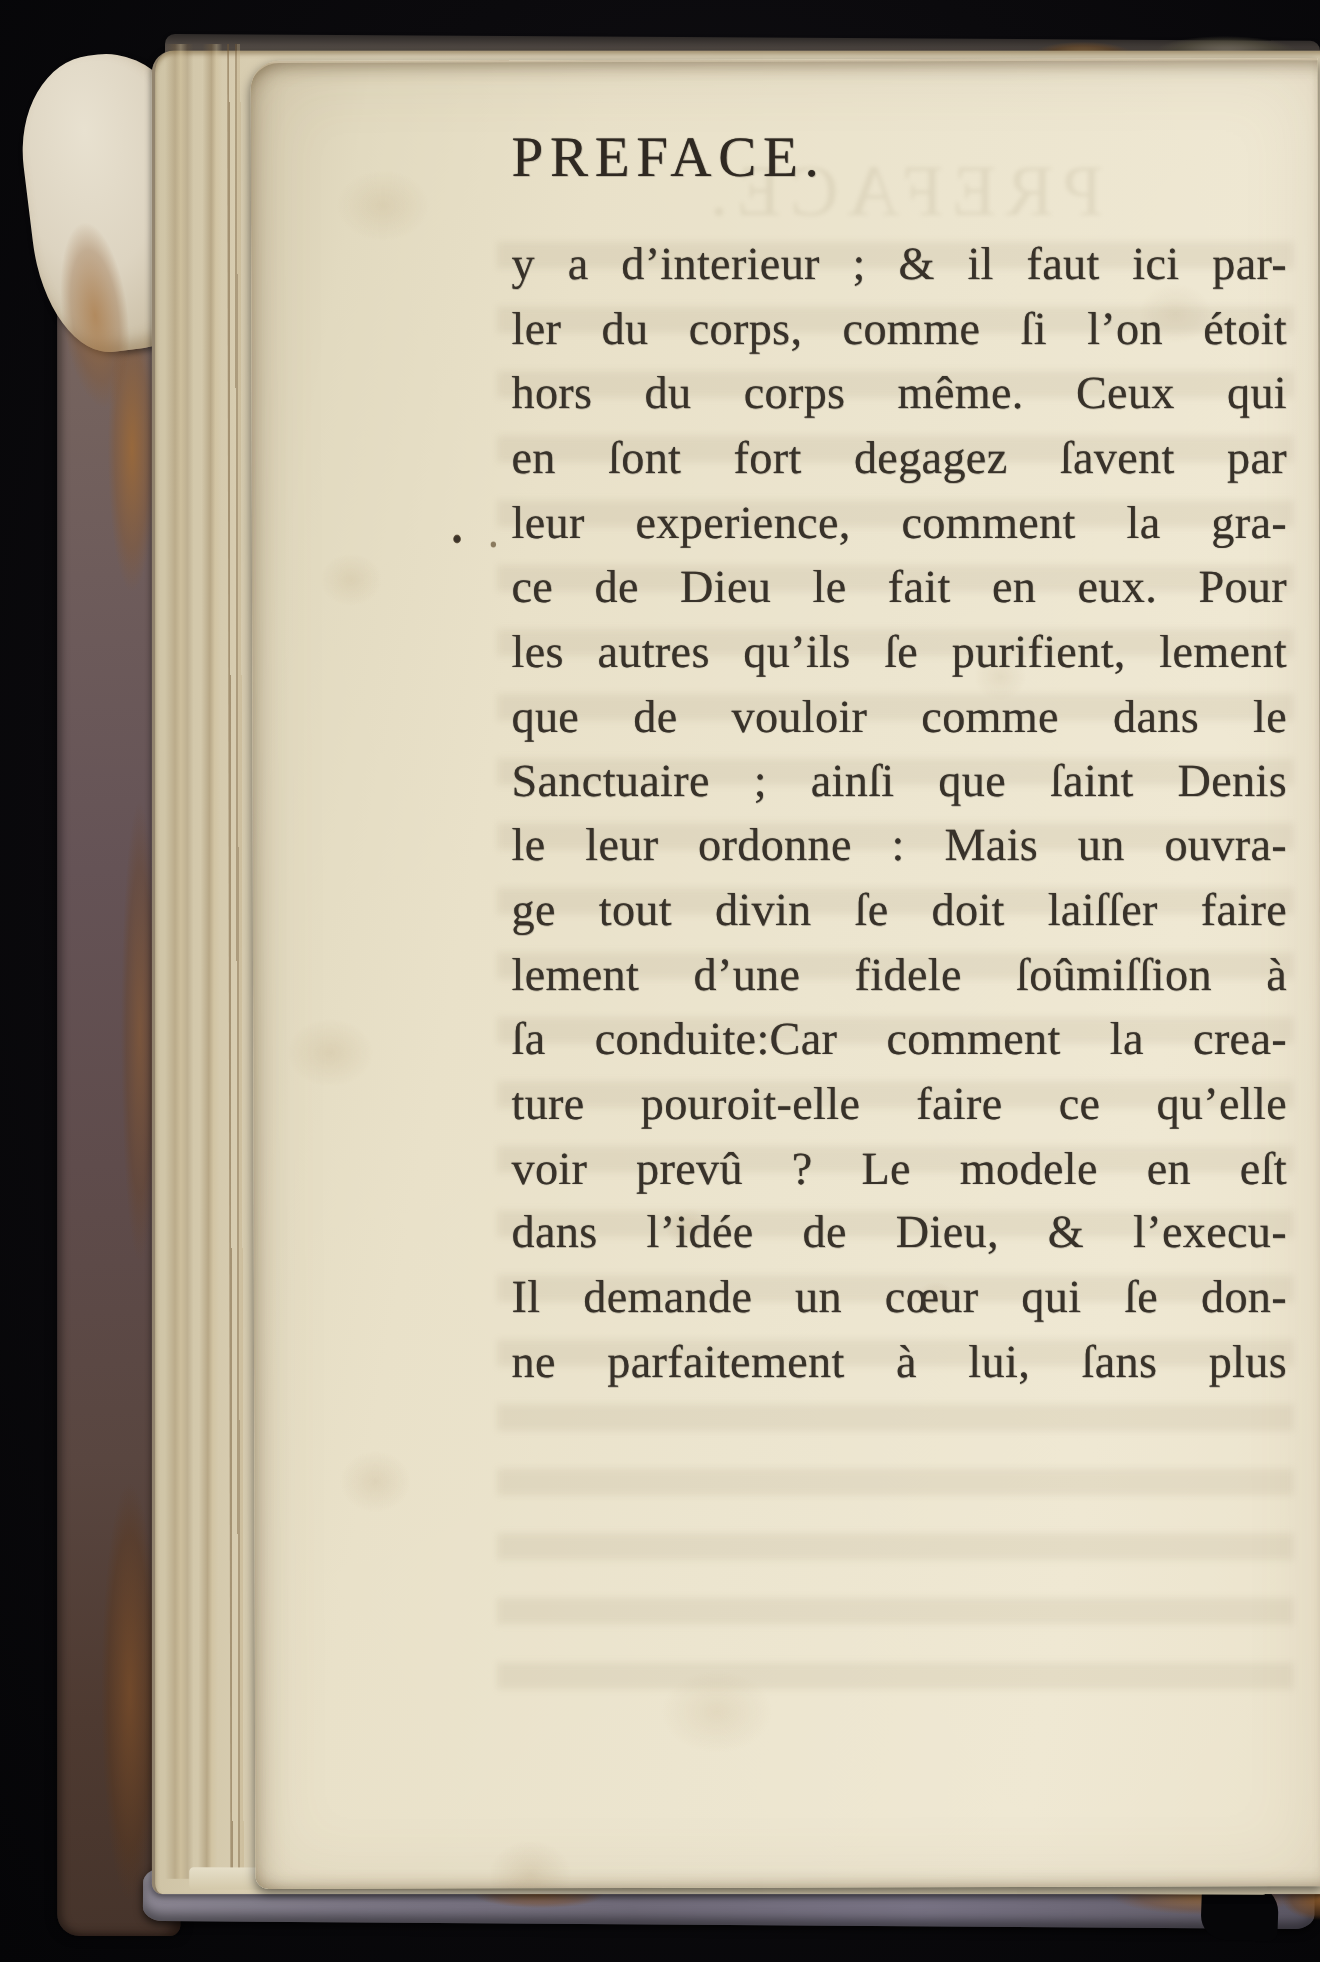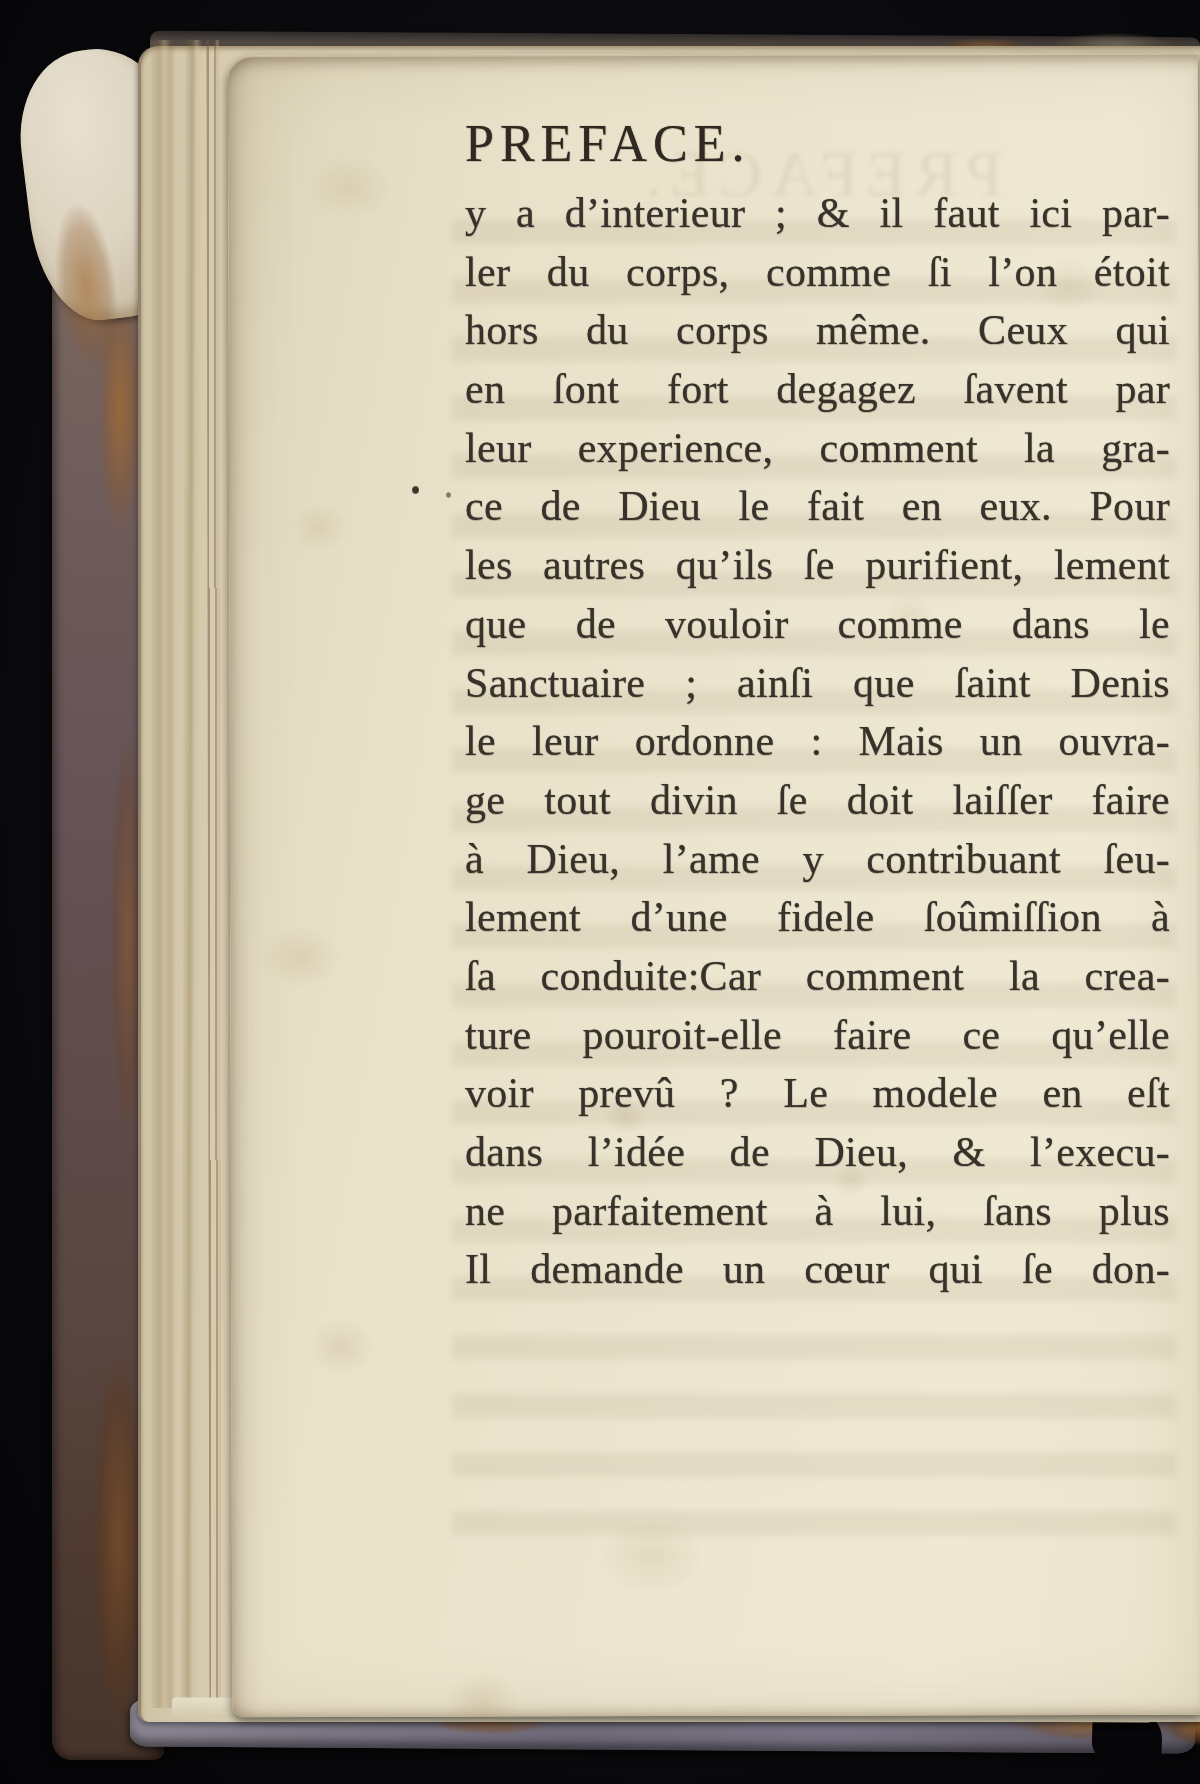--- a/index.html
+++ b/index.html
@@ -124,21 +124,21 @@
     transform:scaleX(-1);filter:blur(2px);text-align:center;pointer-events:none;
   }
   .page-title{
     position:absolute;left:465px;top:106px;width:705px;
     padding-right:44px;box-sizing:border-box;
     font-size:52px;line-height:76px;letter-spacing:6px;
     text-align:left;color:#2f2922;
     text-shadow:0 0 1px rgba(47,41,34,.7), 1px 1px 0 rgba(47,41,34,.12);
   }
   .text-block{
-    position:absolute;left:465px;top:184px;width:705px;
+    position:absolute;left:465px;top:212px;width:705px;
     font-size:42px;color:#38322a;letter-spacing:.3px;
   }
   .line{
     height:58.7px;line-height:58.7px;white-space:nowrap;
     text-align:justify;text-align-last:justify;
     text-justify:inter-word;white-space:normal;
     text-shadow:0 0 1px rgba(56,50,42,.65), .5px .5px 0 rgba(56,50,42,.18);
   }
 </style>
 </head>
@@ -184,25 +184,24 @@
     <div class="line">ler du corps, comme ſi l’on étoit</div>
     <div class="line">hors du corps même. Ceux qui</div>
     <div class="line">en ſont fort degagez ſavent par</div>
     <div class="line">leur experience, comment la gra-</div>
     <div class="line">ce de Dieu le fait en eux. Pour</div>
     <div class="line">les autres qu’ils ſe purifient, lement</div>
     <div class="line">que de vouloir comme dans le</div>
     <div class="line">Sanctuaire ; ainſi que ſaint Denis</div>
     <div class="line">le leur ordonne : Mais un ouvra-</div>
     <div class="line">ge tout divin ſe doit laiſſer faire</div>
-    <div class="line">à Dieu, l’ame y contribuant ſeu-</div>
     <div class="line">lement d’une fidele ſoûmiſſion à</div>
     <div class="line">ſa conduite:Car comment la crea-</div>
     <div class="line">ture pouroit-elle faire ce qu’elle</div>
     <div class="line">voir prevû ? Le modele en eſt</div>
     <div class="line">dans l’idée de Dieu, &amp; l’execu-</div>
+    <div class="line">Il demande un cœur qui ſe don-</div>
     <div class="line">ne parfaitement à lui, ſans plus</div>
-    <div class="line">Il demande un cœur qui ſe don-</div>
   </div>
 
   <div class="ink-speck speck1"></div>
   <div class="ink-speck speck2"></div>
 </div>
 
 </body></html>

